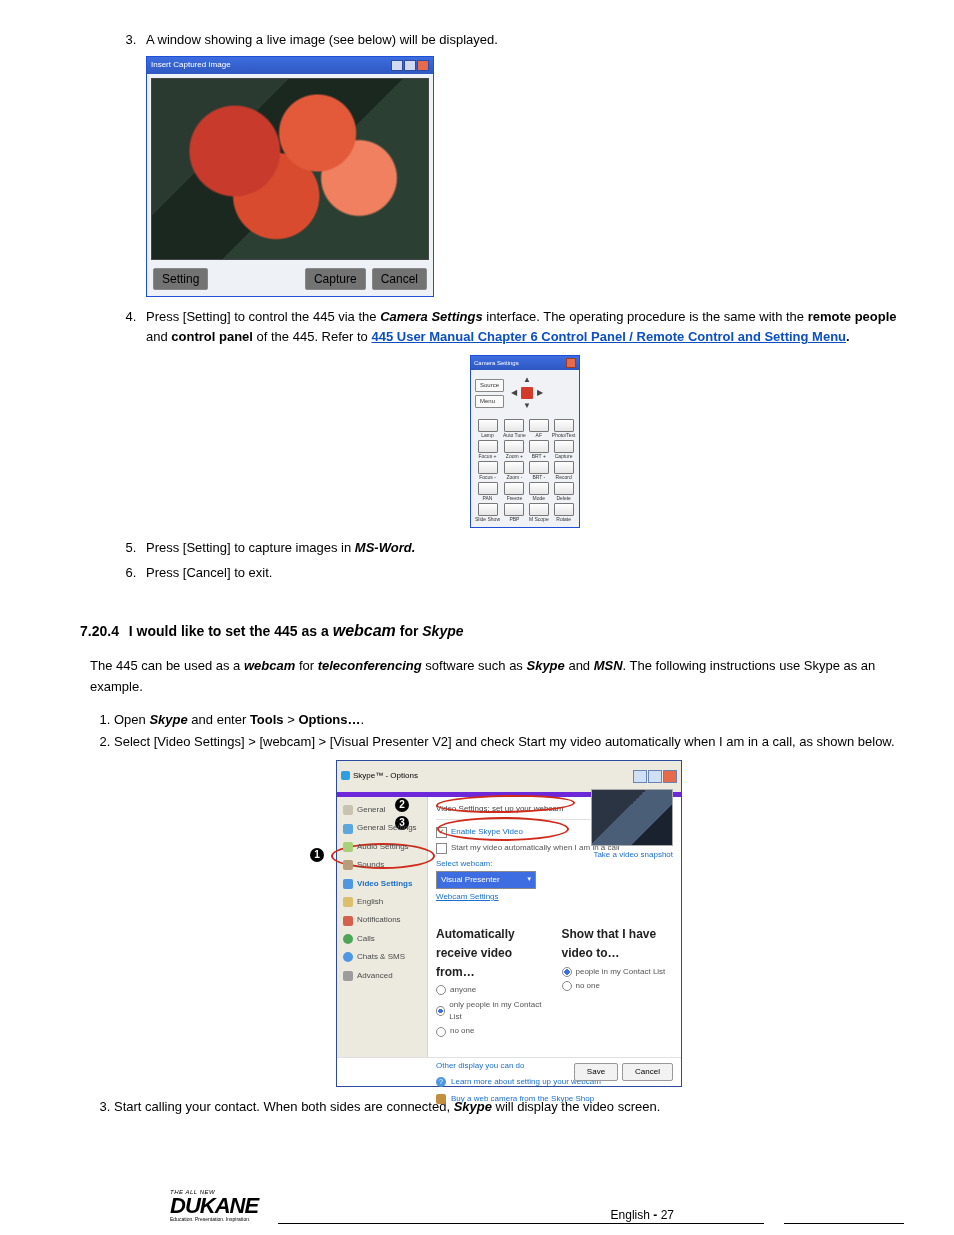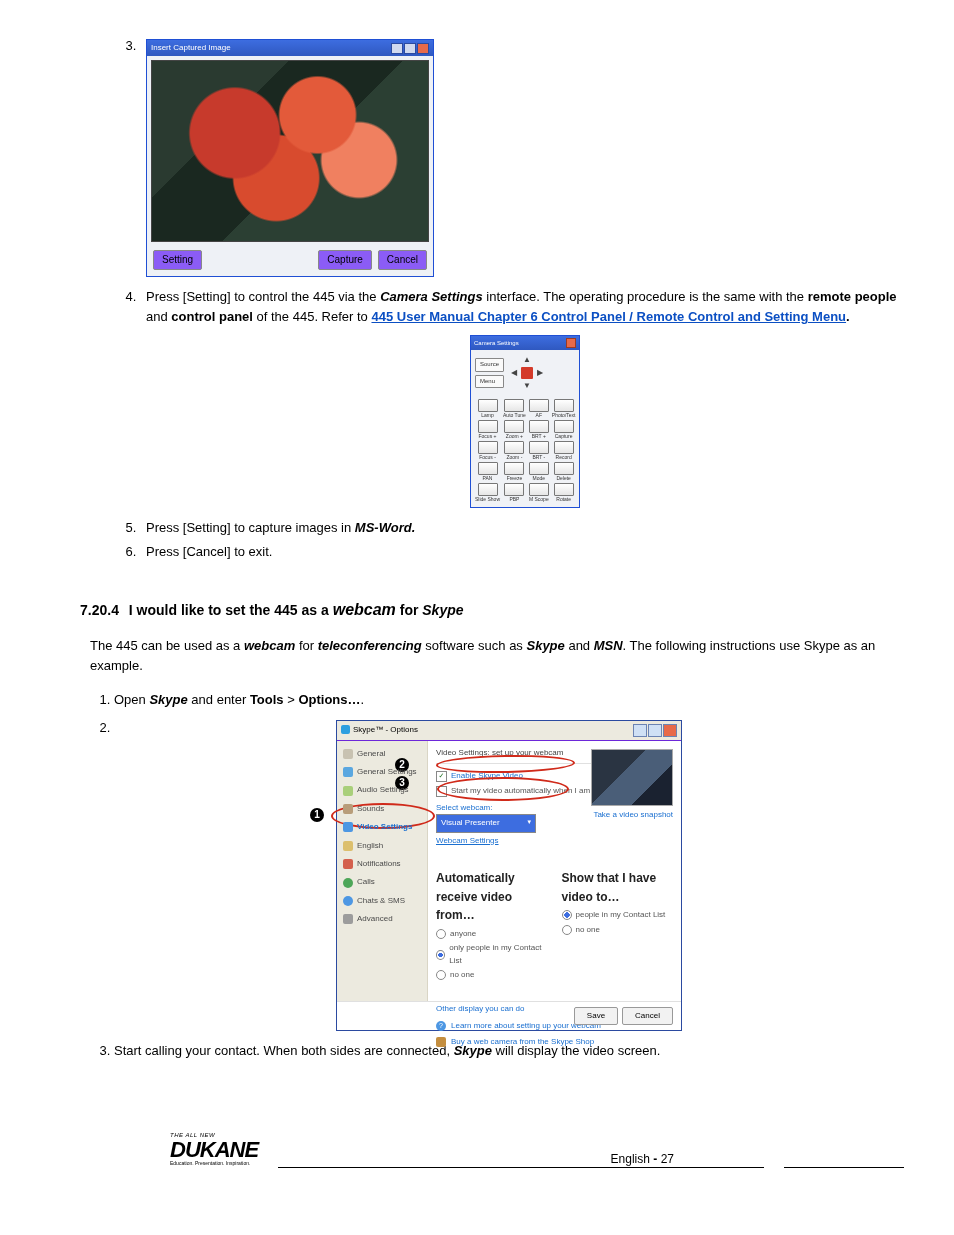--- a/index.html
+++ b/index.html
@@ -52,23 +52,23 @@
       radial-gradient(circle at 75% 55%, #f08060 0 16%, transparent 17%),
       linear-gradient(135deg,#2a3a30 0 30%,#1a2820 30% 55%,#2b3f33 55% 100%);
     border: 1px solid #444;
   }
   .capture-buttons {
     display: flex;
     padding: 4px 6px 6px 6px;
   }
   .cap-btn {
     border: 1px solid #888;
-    background: #8b5cf6;
+    background: #737373;
     padding: 1px 8px;
-    font-size: 10px;
+    font-size: 12px;
     border-radius: 2px;
   }
   .spacer { flex: 1; }
   a.link { color: #0b4fc3; text-decoration: underline; font-weight: bold; }
   .center-fig { display: flex; justify-content: center; margin: 8px 0 10px 0; }
   .cam-settings {
     width: 108px;
     border: 1px solid #1f4fd4;
     background: #f0f2f6;
     font-size: 6px;
@@ -113,23 +113,23 @@
 
   .skype-window {
     width: 344px;
     border: 1px solid #2b4aa0;
     background: #fff;
     font-size: 8px;
     position: relative;
   }
   .skype-title {
     background:#eceadf;
-    border-bottom:1px solid #6d28d9;
+    border-bottom:5px solid #6d28d9;
     display:flex; justify-content:space-between; 
-    padding:3px 4px;
+    padding:9px 4px;
   }
   .skype-icon { width:9px; height:9px; background:#2d9fe0; border-radius:2px; display:inline-block; margin-right:3px; vertical-align:middle;}
   .skype-winbtn { display:flex; gap:1px; }
   .skype-wbtn { width:12px; height:11px; border:1px solid #6b83b3; background:#cfe0f5; }
   .skype-wbtn.red { background:#e76a4a; }
   .skype-body { display:flex; height: 260px; }
   .skype-side {
     width: 90px; background:#eceadf; border-right:1px solid #d9d5c5;
     padding: 4px 0;
   }
@@ -195,20 +195,21 @@
   .logo-sub { font-size:5px; margin-top:2px;}
   .pg-line { flex:1; border-bottom:1px solid #000; position:relative; height:14px;}
   .pg-txt { position:absolute; right:90px; top:-3px; font-size:12px;}
   .rule-ext { width:120px; border-bottom:1px solid #000; height:14px;}
 </style>
 </head>
 <body>
 
 <ol class="main-list" start="3">
   <li>
+    <span>A window showing a live image (see below) will be displayed.</span>
     <div class="figure-row">
       <div class="capture-window">
         <div class="capture-titlebar">
           <span>Insert Captured Image</span>
           <span class="tb-btns">
             <span class="tb-btn"></span>
             <span class="tb-btn"></span>
             <span class="tb-btn close"></span>
           </span>
         </div>
@@ -351,20 +352,21 @@
 
 <p class="body">
   <span>The 445 can be used as a </span><b><i>webcam</i></b><span> for </span><b><i>teleconferencing</i></b><span> software such as </span><b><i>Skype</i></b><span> and </span><b><i>MSN</i></b><span>. The following instructions use Skype as an example.</span>
 </p>
 
 <ol class="body-list">
   <li>
     <span>Open </span><b><i>Skype</i></b><span> and enter </span><b>Tools</b><span> &gt; </span><b>Options…</b><span>.</span>
   </li>
   <li>
+    <span>Select [Video Settings] &gt; [webcam] &gt; [Visual Presenter V2] and check Start my video automatically when I am in a call, as shown below.</span>
     <div class="center-fig" style="position:relative;">
       <div class="skype-window">
         <div class="skype-title">
           <span><span class="skype-icon"></span><span>Skype™ - Options</span></span>
           <span class="skype-winbtn">
             <span class="skype-wbtn"></span>
             <span class="skype-wbtn"></span>
             <span class="skype-wbtn red"></span>
           </span>
         </div>

